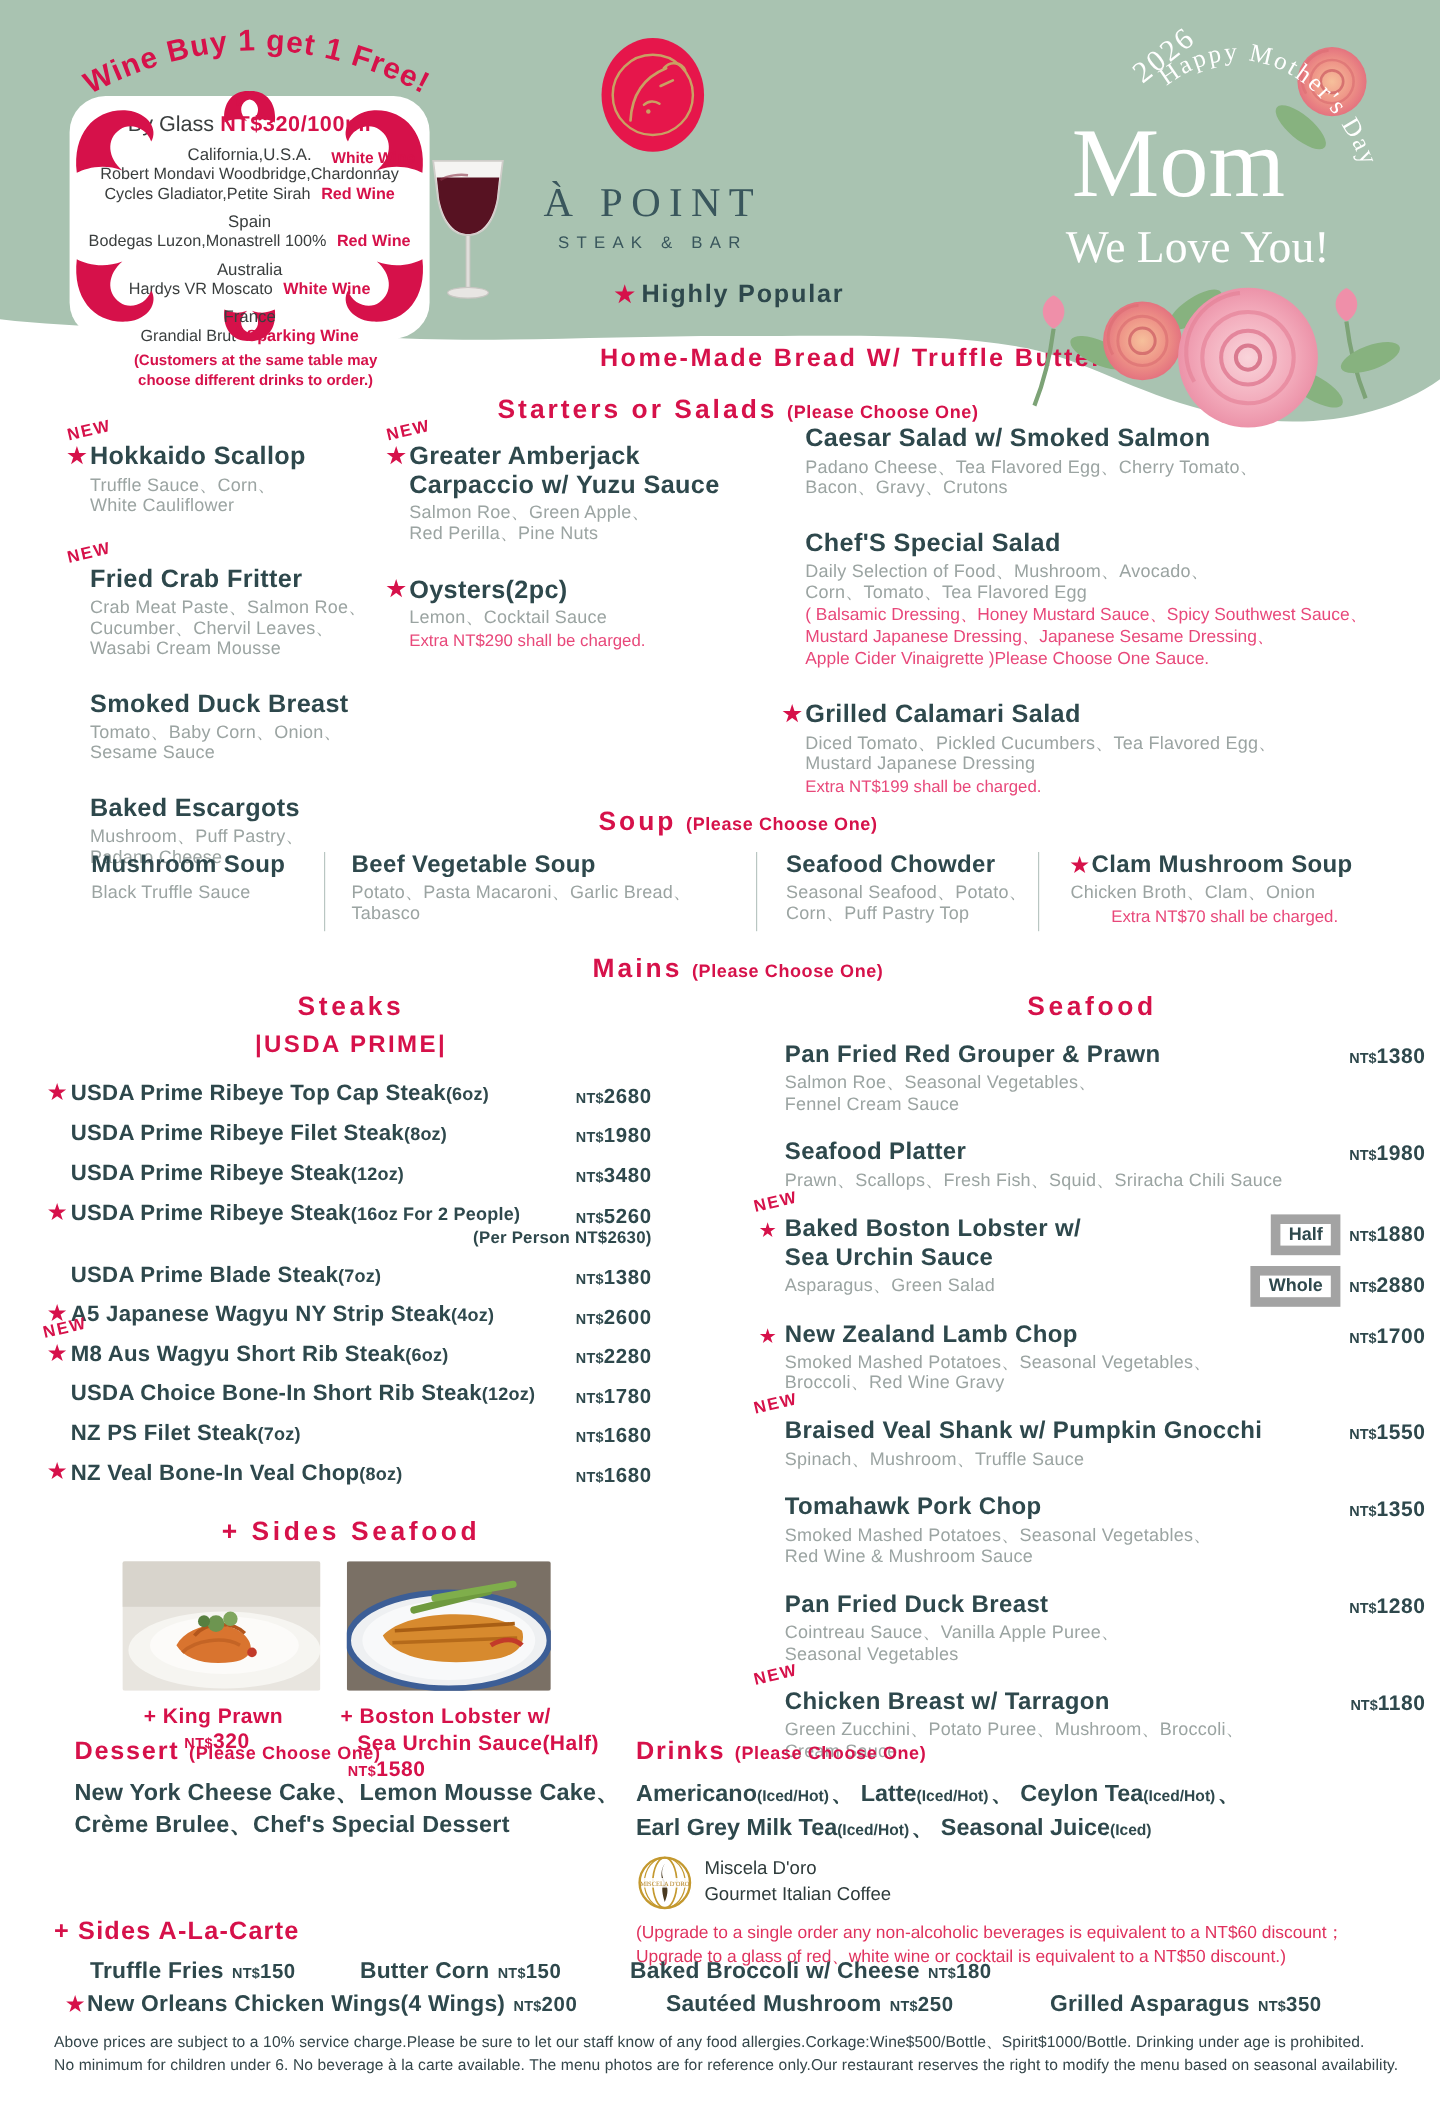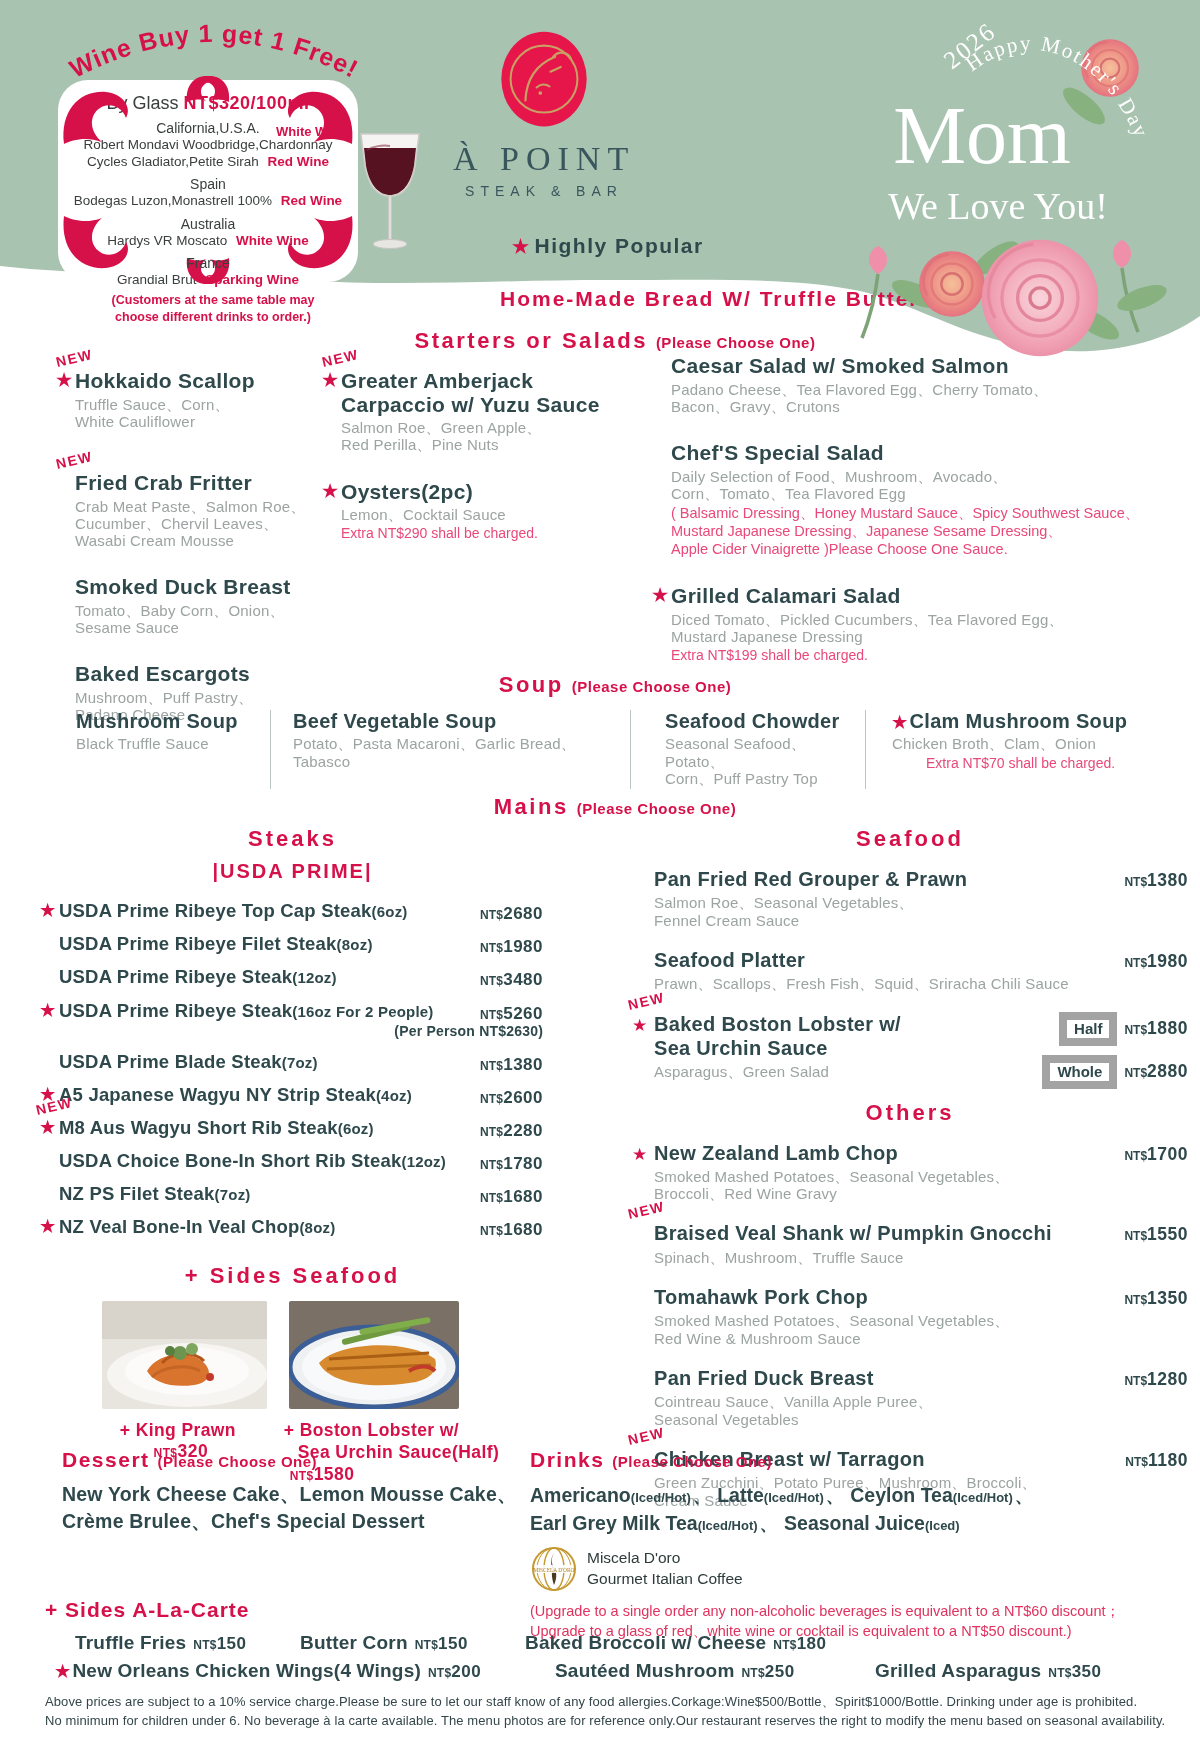--- a/index.html
+++ b/index.html
@@ -21,21 +21,21 @@
   .byglass .accent-b{font-size:18px;letter-spacing:.5px;}
   .wgroup{margin-top:6px;font-size:13.5px;color:#3a3e3e;line-height:1.22;}
   .wregion{position:relative;font-size:14px;}
   .wtagr{position:absolute;right:12px;top:4px;font-size:13px;}
   .wline .wtag{margin-left:5px;font-size:13.5px;}
   .cust-note{position:absolute;left:0px;top:248px;width:310px;text-align:center;font-weight:bold;
              font-size:12.5px;color:#d6114a;line-height:1.35;}
   .glass{position:absolute;left:352px;top:132px;}
   .brand{position:absolute;left:453px;top:28px;width:182px;text-align:center;}
   .logo{width:94px;height:104px;}
-  .brand-name{font-family:"Liberation Serif",serif;font-size:34px;letter-spacing:7px;color:#39565c;margin-top:4px;white-space:nowrap;}
+  .brand-name{font-family:"Liberation Serif",serif;font-size:34px;letter-spacing:7px;color:#39565c;margin-top:14px;white-space:nowrap;}
   .brand-tag{font-size:14px;letter-spacing:6px;color:#39565c;margin-top:5px;}
   .popular{position:absolute;left:512px;top:234px;font-size:21px;font-weight:bold;letter-spacing:1.5px;color:#2e484c;}
   .popular .star{margin-right:4px;font-size:19px;}
   .bread{position:absolute;left:500px;top:287px;font-size:21px;font-weight:bold;letter-spacing:2px;}
   .mom{position:absolute;left:856px;top:6px;width:338px;height:356px;color:#fff;}
   .roses{position:absolute;left:0;top:0;}
   .mom-arcsvg{position:absolute;left:0;top:0;}
   .year{font-family:"Liberation Serif",serif;font-size:25px;fill:#fff;letter-spacing:2px;}
   .arc-t{font-family:"Liberation Serif",serif;font-size:21px;fill:#fff;letter-spacing:2px;}
   .mom-word{position:absolute;left:0;top:89px;width:252px;text-align:center;
@@ -58,21 +58,21 @@
   .nl{display:block;}
   .s-desc{font-size:15px;color:#9ba4a2;line-height:1.15;letter-spacing:.2px;margin-top:3px;}
   .s-note{font-size:14px;color:#e8487a;margin-top:2px;}
   .s-pnote{font-size:14.5px;color:#e8487a;margin-top:2px;line-height:1.25;}
   
   .soup-row{position:absolute;left:60px;top:710px;width:1085px;display:flex;}
   .soup-cell{box-sizing:border-box;min-height:66px;}
   .soup-cell div.s-name{font-size:20px;}
   .soup-row .soup-cell:nth-of-type(1){width:210px;padding-left:16px;}
   .soup-row .soup-cell:nth-of-type(2){width:360px;padding-left:22px;border-left:1.5px solid #b9c6c2;}
-  .soup-row .soup-cell:nth-of-type(3){width:235px;padding-left:34px;border-left:1.5px solid #b9c6c2;}
+  .soup-row .soup-cell:nth-of-type(3){width:235px;padding-left:24px;border-left:1.5px solid #b9c6c2;}
   .soup-row .soup-cell:nth-of-type(4){width:280px;padding-left:26px;border-left:1.5px solid #b9c6c2;}
   .star-in{color:#d6114a;font-size:17px;margin-right:2px;}
   .soup-cell .s-note{padding-left:34px;}
   
   .steaks{position:absolute;left:40px;top:826px;width:505px;}
   .col-t{text-align:center;font-weight:bold;color:#d6114a;font-size:22px;letter-spacing:3px;}
   .col-sub{text-align:center;font-weight:bold;color:#d6114a;font-size:20px;letter-spacing:2px;margin-top:8px;margin-bottom:17px;}
   .steak-row{position:relative;padding-left:19px;margin-bottom:11px;font-size:18.5px;font-weight:bold;
              letter-spacing:.2px;line-height:1.2;color:#2e484c;}
   .st-abs{position:absolute;left:0;top:1px;font-size:17px;color:#d6114a;}
@@ -700,21 +700,20 @@
                   <span class="opt-price"><span class="cur">NT$</span><span class="amt">2880</span></span>
                 </div>
               </div>
           </div>
           <div class="s-desc">
             <div>Asparagus、Green Salad</div>
           </div>
         </div>
       </div>
 
-    <div class="col-t others-t">Others</div>
     <div class="m-list">
 
         <div class="m-item">
 
           <span class="star st-abs">★</span>
           <div class="m-head">
             <div>
               <div class="m-name">New Zealand Lamb Chop</div>
             </div>
             <div class="m-price"><span class="cur">NT$</span><span class="amt">1700</span></div>

